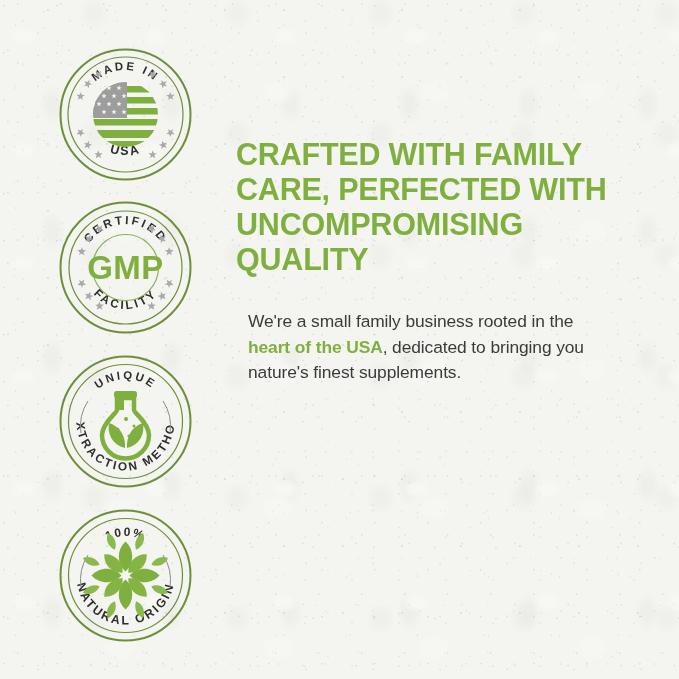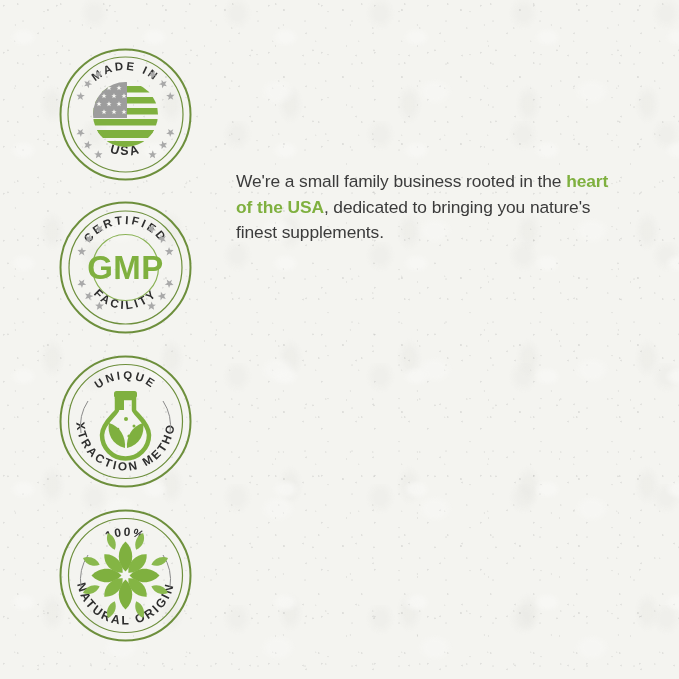--- a/index.html
+++ b/index.html
@@ -84,21 +84,21 @@
     margin: 0;
     font-family: "Liberation Sans", sans-serif;
     font-weight: bold;
     font-size: 30.5px;
     line-height: 35px;
     letter-spacing: -0.2px;
     color: #7fb03f;
     text-transform: uppercase;
   }
   .para {
-    margin: 0;
+    margin: 12px;
     font-family: "Liberation Sans", sans-serif;
     font-size: 17.4px;
     line-height: 25.6px;
     color: #3b3b3b;
     letter-spacing: -0.1px;
   }
   #para1 { margin-top: 32px; }
   #para2 { margin-top: 25px; }
   .hl {
     color: #7fb03f;
@@ -400,16 +400,17 @@
             <g transform="rotate(337.5) translate(0,-37)">
                 <path d="M 0,-9 C -5,-4 -5,4 0,9 C 5,4 5,-4 0,-9 Z"></path>
               </g>
           </g>
         </g>
       </svg>
     </div>
   </div>
 
   <div id="content">
+    <h1 id="headline">CRAFTED WITH FAMILY CARE, PERFECTED WITH UNCOMPROMISING QUALITY</h1>
     <p class="para" id="para1"><span>We're a small family business rooted in the </span><span class="hl">heart of the USA</span><span>, dedicated to bringing you nature's finest supplements.</span></p>
   </div>
 
 </div>
 
 </body></html>

